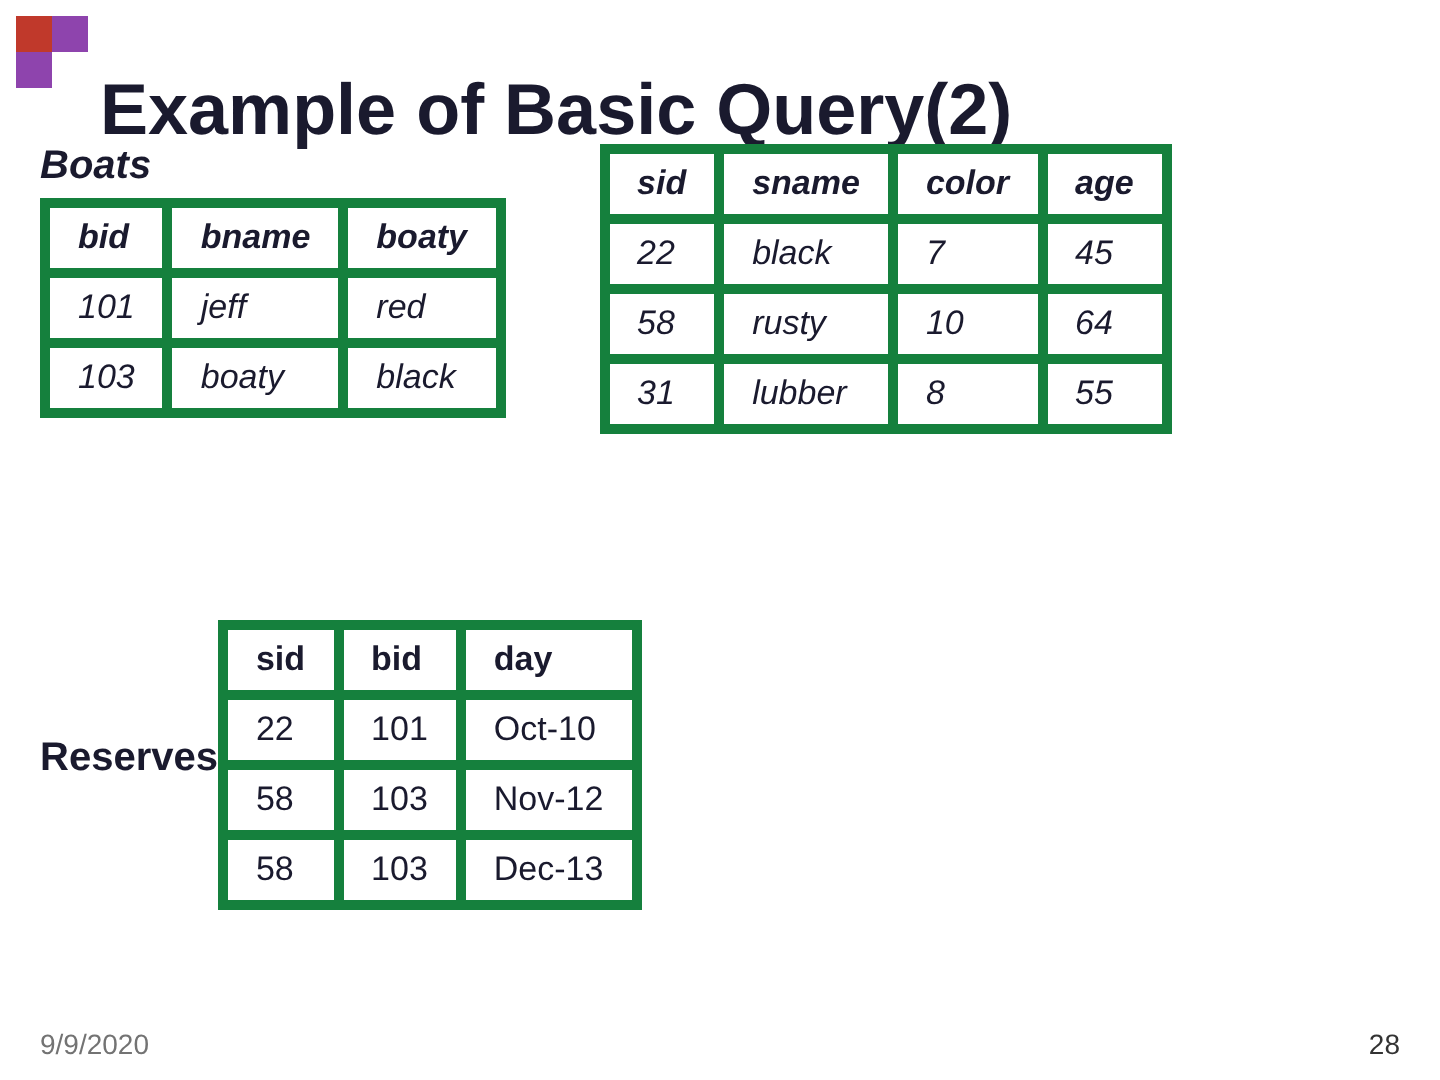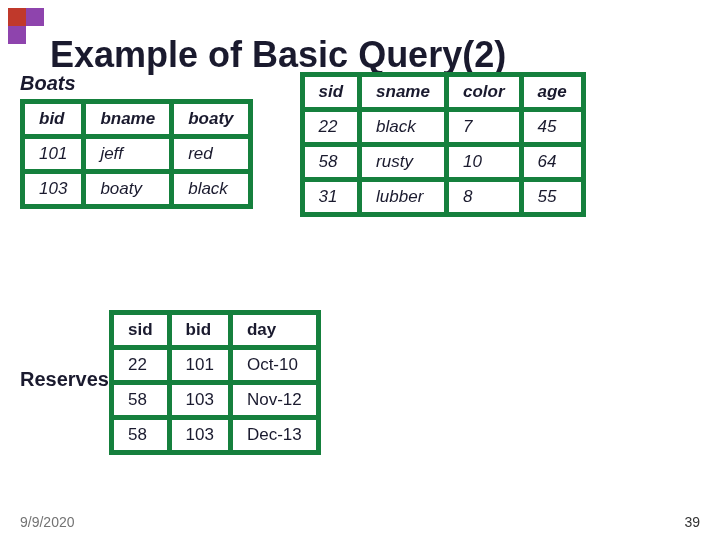--- a/index.html
+++ b/index.html
@@ -222,13 +222,13 @@
     <tr>
       <td>58</td>
       <td>103</td>
       <td>Dec-13</td>
     </tr>
   </tbody>
     </table>
 </div>
 
 <div class="footer-date">9/9/2020</div>
-<div class="footer-page">39</div>
+<div class="footer-page">28</div>
 
 </body></html>

